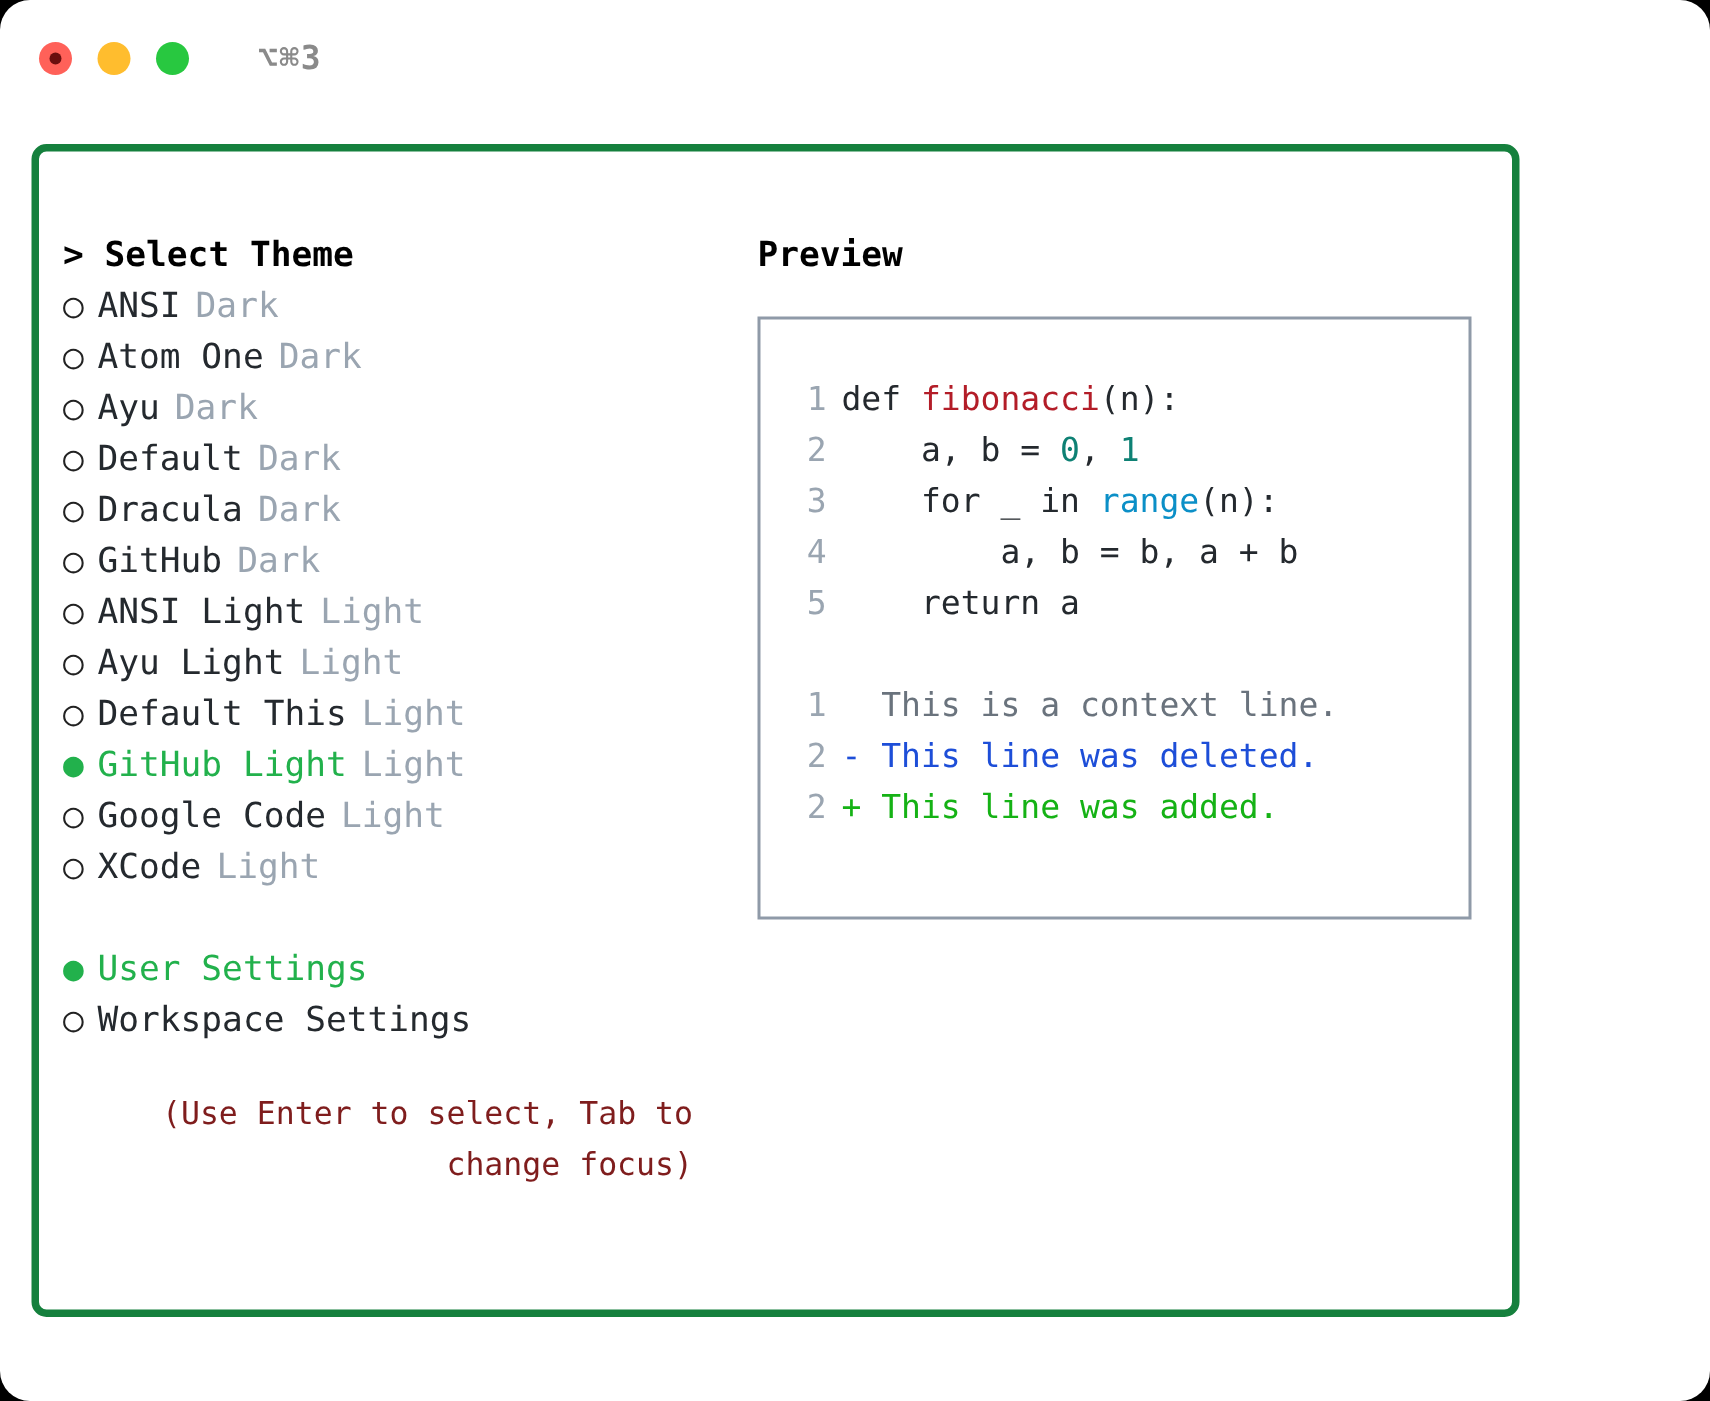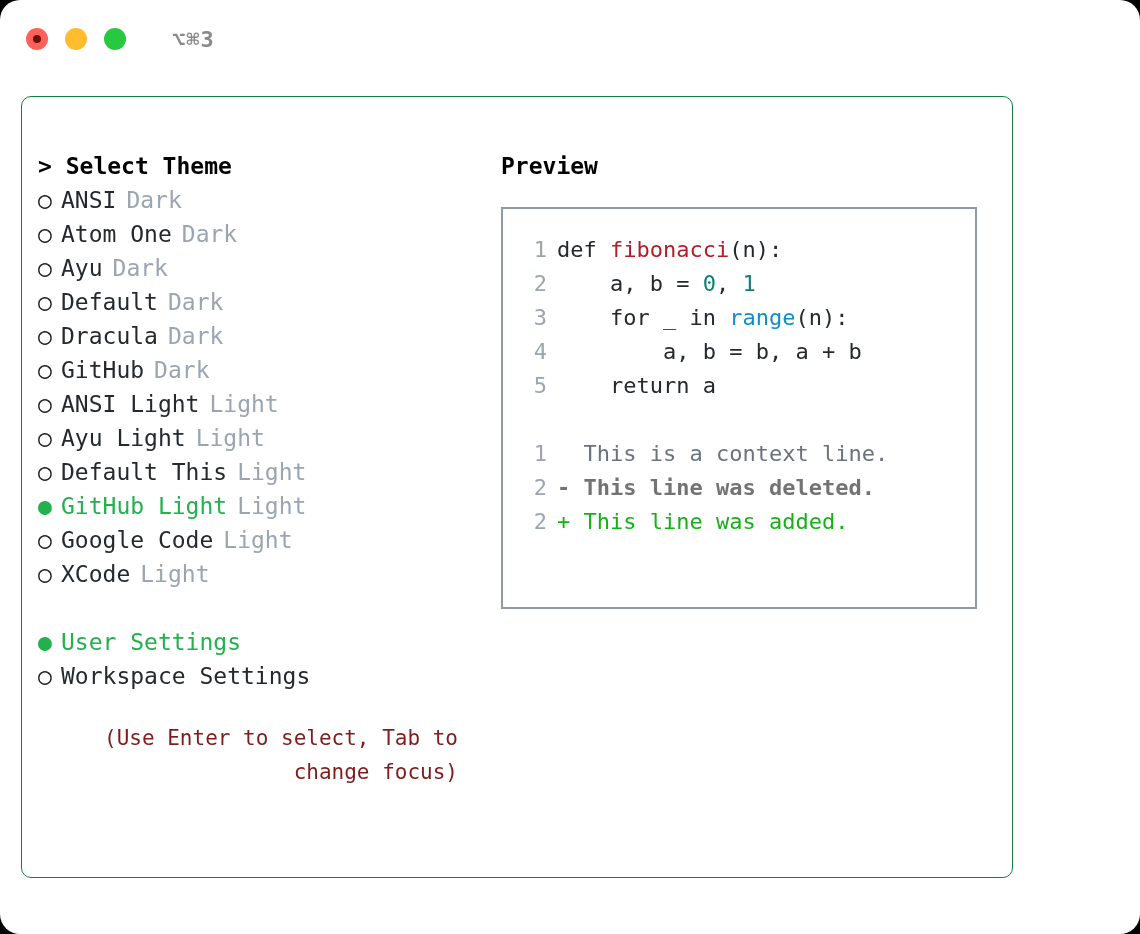--- a/index.html
+++ b/index.html
@@ -65,21 +65,21 @@
     letter-spacing: 1px;
   }
 
   
   .panel {
     position: absolute;
     left: 21px;
     top: 96px;
     width: 992px;
     height: 782px;
-    border: 1px solid #15803d;
+    border: 5px solid #15803d;
     border-radius: 10px;
     box-sizing: border-box;
   }
 
   .columns {
     position: absolute;
     left: 0; top: 0;
     width: 100%;
     height: 100%;
   }
@@ -160,42 +160,42 @@
     color: #000000;
     line-height: 34px;
     height: 34px;
   }
   .preview-box {
     margin-top: 24px;
     width: 476px;
     height: 402px;
     border: 2px solid #8f9aa8;
     box-sizing: border-box;
-    padding: 24px 0 0 18px;
+    padding: 37px 0 0 18px;
   }
   .code-line {
     font-size: 22px;
     line-height: 34px;
     height: 34px;
     white-space: pre;
   }
   .ln {
     display: inline-block;
     width: 26px;
     text-align: right;
     color: #9aa5b1;
     margin-right: 10px;
   }
   .tok-plain { color: #24292e; }
   .tok-fn    { color: #b31d28; }
   .tok-num   { color: #0e8174; }
   .tok-call  { color: #0b8fc7; }
   .diff-gap  { height: 34px; }
   .diff-ctx  { color: #6a737d; }
-  .diff-del  { color: #737373; font-weight: bold; }
+  .diff-del  { color: #1d4ed8; }
   .diff-add  { color: #15b215; text-align: right; }
 </style>
 </head>
 <body>
 
 <div class="window">
 
   <div class="titlebar">
     <div class="lights">
       <div class="light red">

